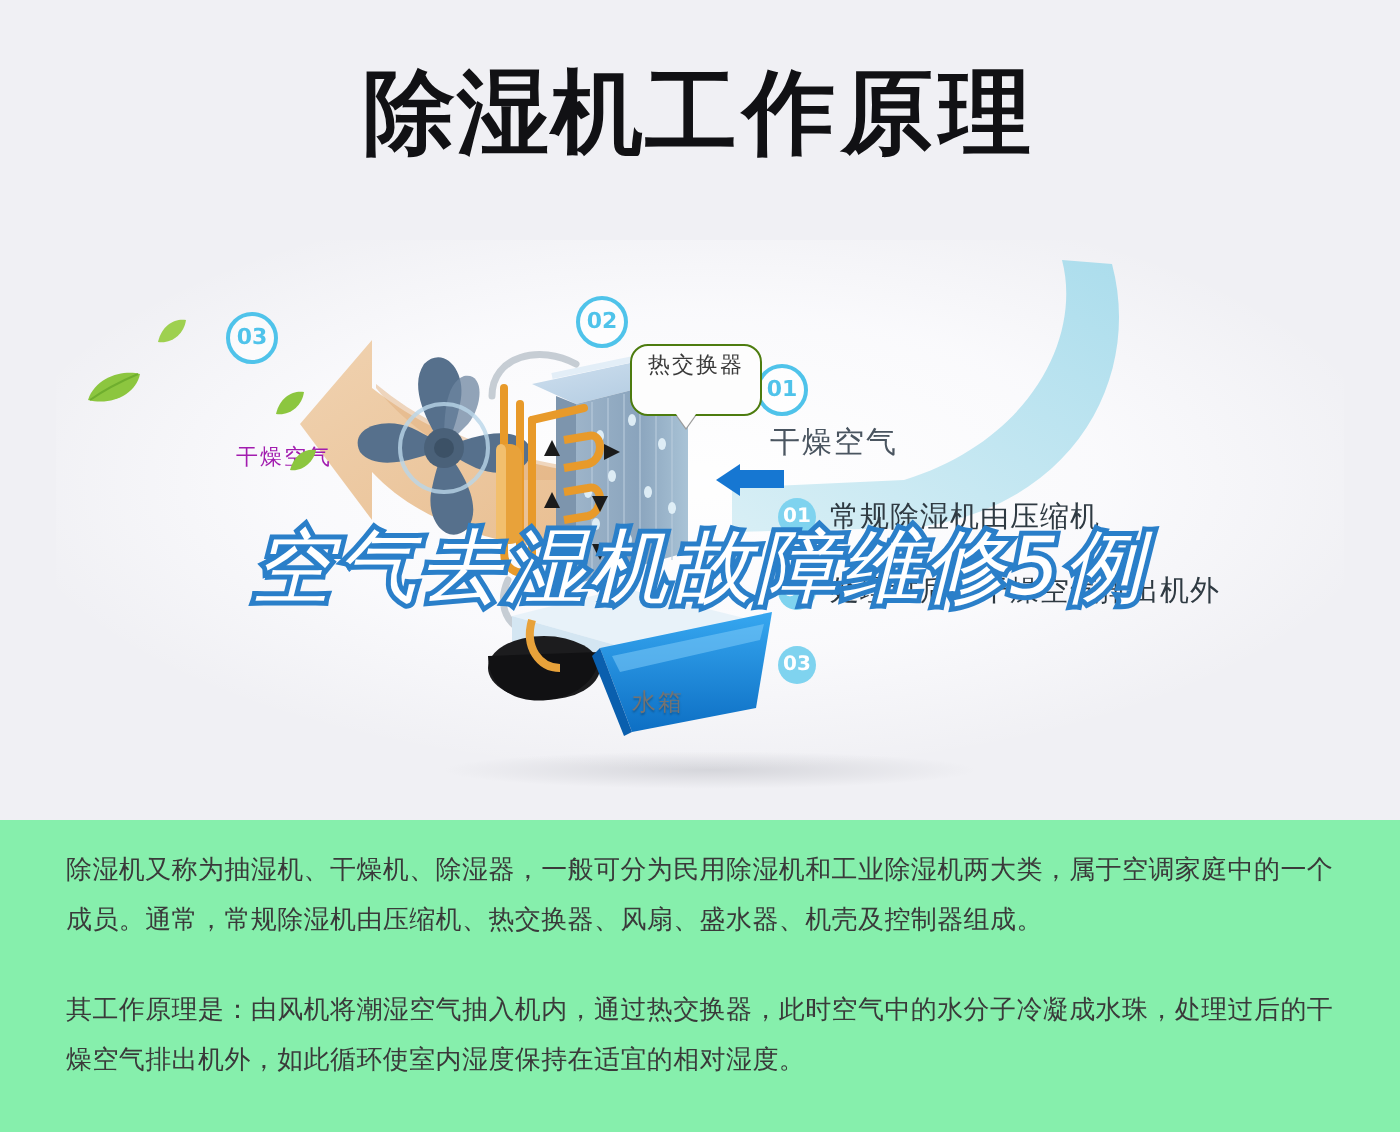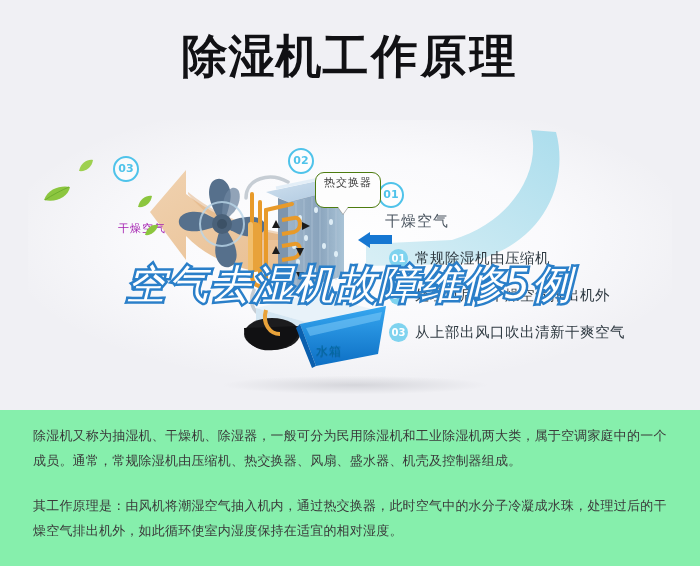--- a/index.html
+++ b/index.html
@@ -129,21 +129,21 @@
   
   .fan { position: absolute; left: 170px; top: 168px; width: 106px; height: 110px; }
 
   
   .machine { position: absolute; left: 236px; top: 158px; width: 160px; height: 215px; }
 
   .label-tank {
     position: absolute;
     left: 316px; top: 343px;
     font-size: 12px;
-    color: #0369a1;
+    color: #737373;
     letter-spacing: 1px;
     text-shadow: 0 1px 1px rgba(0,0,0,0.25);
   }
 
   
   .steps {
     position: absolute;
     left: 389px; top: 243px;
     width: 280px;
   }
@@ -402,21 +402,20 @@
     <div class="step-row">
       <div class="step-num">01</div>
       <div class="step-text">常规除湿机由压缩机</div>
     </div>
     <div class="step-row">
       <div class="step-num">02</div>
       <div class="step-text">处理过后的干燥空气排出机外</div>
     </div>
     <div class="step-row">
       <div class="step-num">03</div>
-      <div class="step-text">从上部出风口吹出清新干爽空气</div>
     </div>
   </div>
 
   <div class="overlay-title">空气去湿机故障维修5例</div>
 
 </div>
 
 <div id="copy">
   <div class="para para-1">除湿机又称为抽湿机、干燥机、除湿器，一般可分为民用除湿机和工业除湿机两大类，属于空调家庭中的一个成员。通常，常规除湿机由压缩机、热交换器、风扇、盛水器、机壳及控制器组成。</div>
   <div class="para para-2">其工作原理是：由风机将潮湿空气抽入机内，通过热交换器，此时空气中的水分子冷凝成水珠，处理过后的干燥空气排出机外，如此循环使室内湿度保持在适宜的相对湿度。</div>

